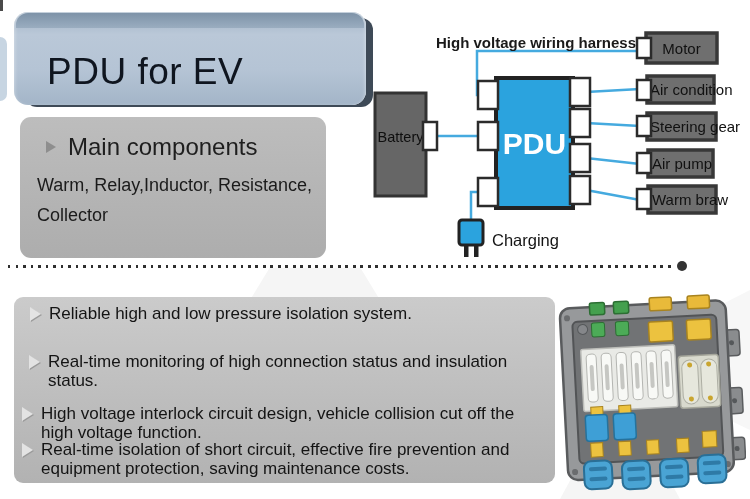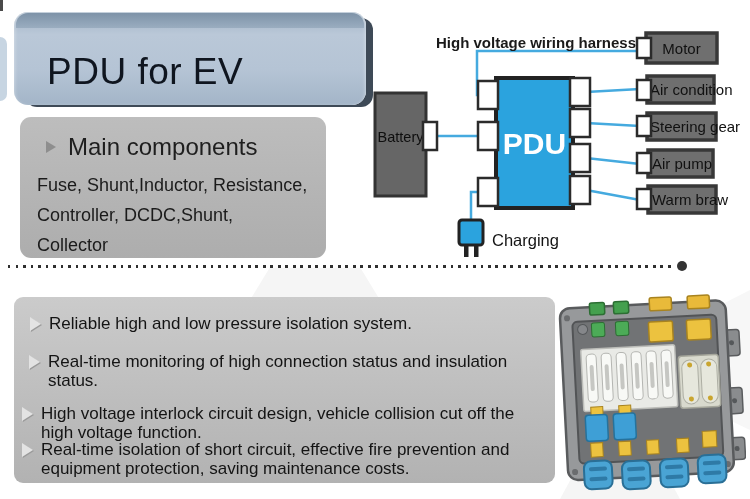--- a/index.html
+++ b/index.html
@@ -72,21 +72,21 @@
     border-radius:9px;
     background: linear-gradient(180deg,#cbcbcb,#b2b2b2);
   }
   .feature { position:absolute; left:8px; display:flex; gap:8px; width:528px; }
   .f-arrow {
     flex:0 0 auto; margin-top:3px; width:0; height:0;
     border-left:11px solid #e3e3e3; border-top:7px solid transparent; border-bottom:7px solid transparent;
     filter: drop-shadow(1px 1px 0 #9a9a9a);
   }
   .f-text { font-size:17px; line-height:19px; color:#141414; width:502px; }
-  .f1 { top:17px; left:16px; }
+  .f1 { top:7px; left:16px; }
   .f2 { top:55px;justify-content:flex-end; }
   .f3 { top:107px; }
   .f4 { top:143px; }
 
   
   .device { left:556px; top:292px; width:190px; height:200px; }
 </style>
 </head>
 <body>
 
@@ -97,22 +97,21 @@
 <div class="abs edge-sliver"></div>
 
 <div class="abs title-box">
   <div class="abs title-text">PDU for EV</div>
 </div>
 
 <div class="abs main-box">
   <span class="mc-bullet"></span>
   <div class="mc-heading">Main components</div>
   <div class="mc-lines">
-    <div>Fuse, Shunt,Inductor, Resistance,</div>
-    <div>Controller, DCDC,Shunt,</div>
+    <div>Warm, Relay,Inductor, Resistance,</div>
     <div>Collector</div>
   </div>
 </div>
 
 <div class="abs diagram">
   <svg width="380" height="270" viewBox="0 0 380 270">
 
     <polyline class="blue-line" points="114,95 107,95 107,51 272,51"></polyline>
     <polyline class="blue-line" points="60,136 130,136"></polyline>
     <polyline class="blue-line" points="101,222 101,192 116,192"></polyline>

